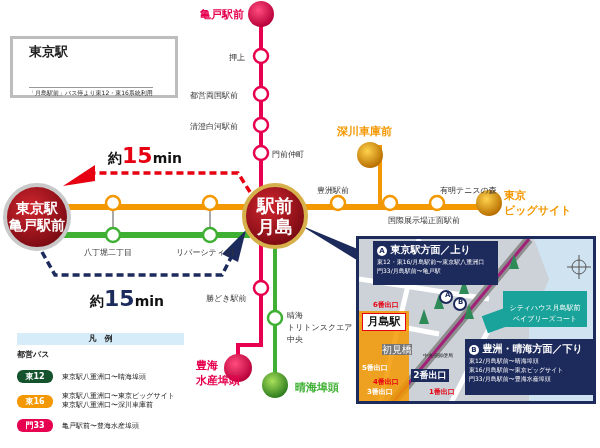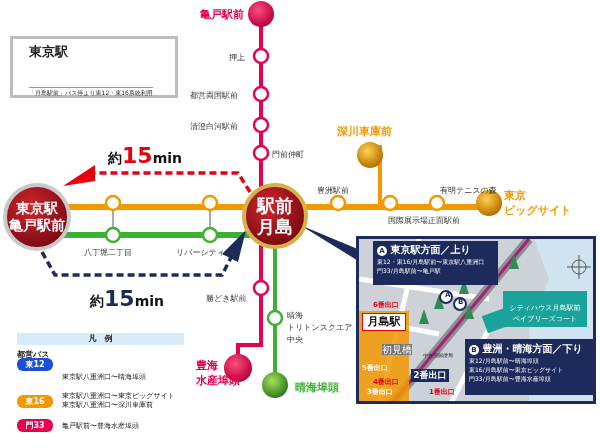--- a/index.html
+++ b/index.html
@@ -144,21 +144,21 @@
   <div>晴海</div>
   <div>トリトンスクエア</div>
   <div>中央</div>
 </div>
 <div class="lbl" style="left:317px;top:185px;">豊洲駅前</div>
 <div class="lbl" style="left:396px;top:185px;padding-left:44px;">有明テニスの森</div>
 <div class="lbl" style="left:388px;top:215px;">国際展示場正面駅前</div>
 
 <div class="legend-head">凡　例</div>
 <div class="legend-sub">都営バス</div>
-<div class="badge" style="top:358px;background:#1d4ed8;">東12</div>
+<div class="badge" style="top:370px;background:#14532d;">東12</div>
 <div class="ldesc" style="top:373px;">
   <div>東京駅八重洲口〜晴海埠頭</div>
 </div>
 <div class="badge" style="top:395px;background:#f39800;">東16</div>
 <div class="ldesc" style="top:392px;">
   <div>東京駅八重洲口〜東京ビッグサイト</div>
   <div>東京駅八重洲口〜深川車庫前</div>
 </div>
 <div class="badge" style="top:419px;background:#e6004f;">門33</div>
 <div class="ldesc" style="top:422px;">

